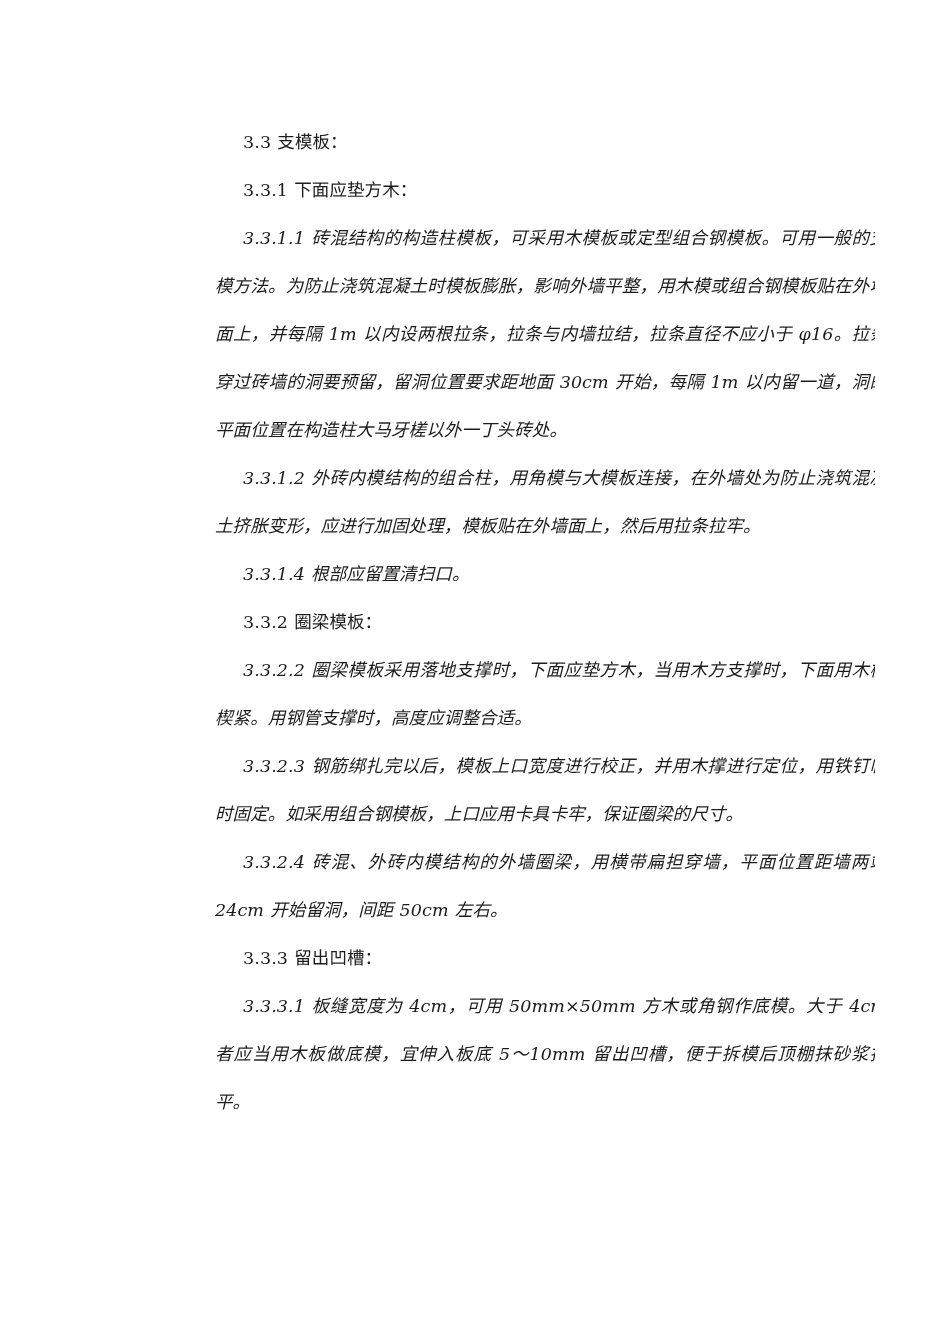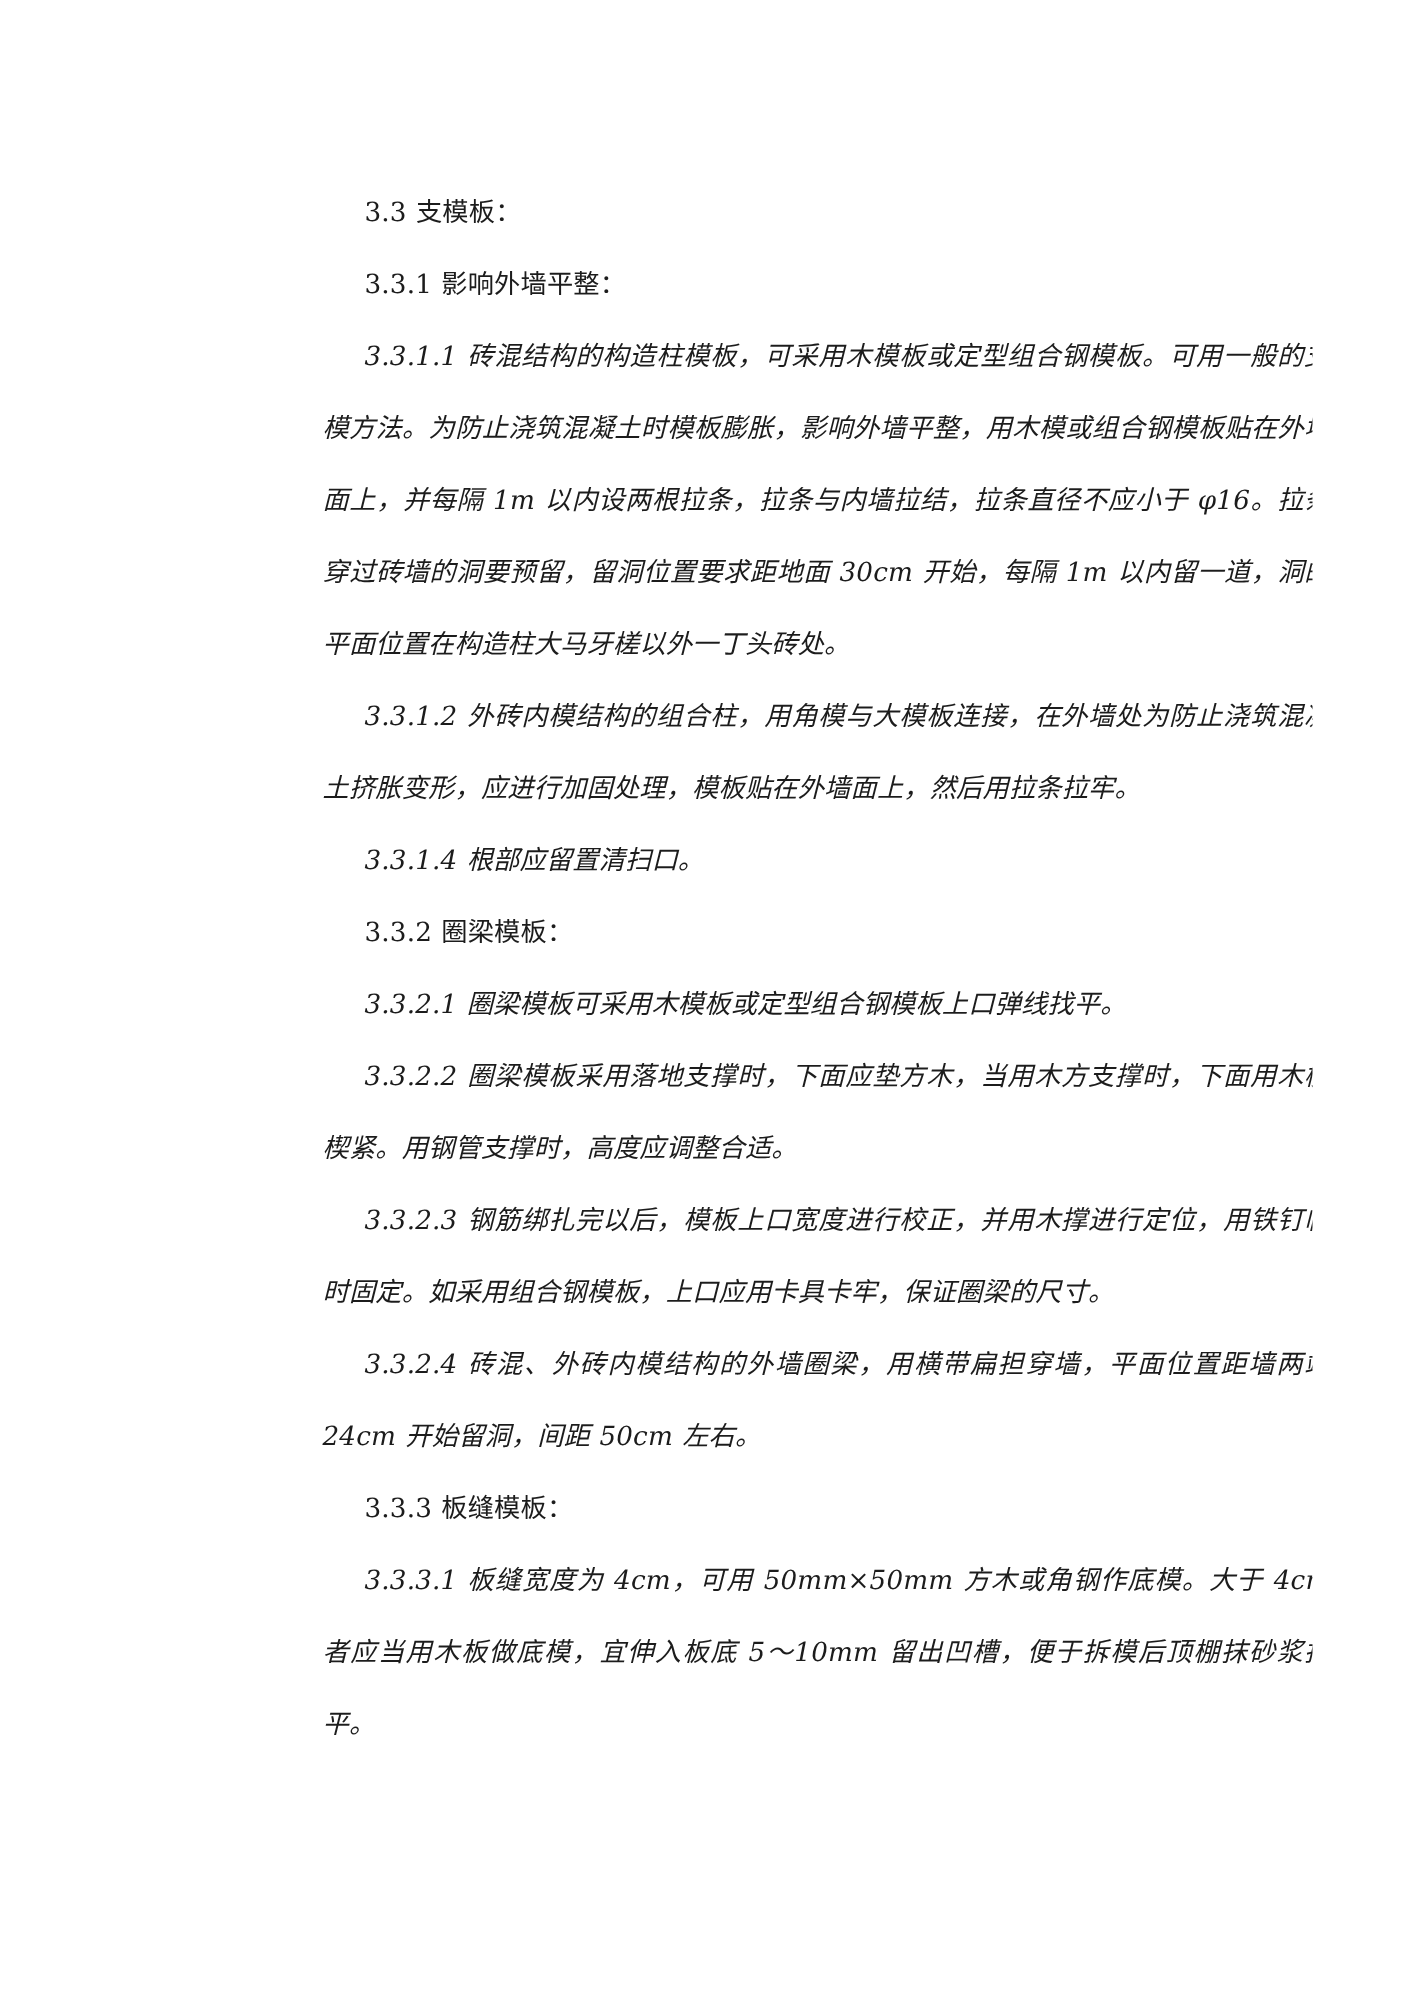--- a/index.html
+++ b/index.html
@@ -45,37 +45,36 @@
   }
 </style>
 </head>
 <body>
 
 <div class="page">
   <div class="content">
 
     <p class="para heading">3.3  支模板：</p>
 
-    <p class="para heading">3.3.1  影响外墙平整：</p>
+    <p class="para heading">3.3.1  下面应垫方木：</p>
 
     <p class="para body">3.3.1.1 砖混结构的构造柱模板，可采用木模板或定型组合钢模板。可用一般的支模方法。为防止浇筑混凝土时模板膨胀，影响外墙平整，用木模或组合钢模板贴在外墙面上，并每隔 1m 以内设两根拉条，拉条与内墙拉结，拉条直径不应小于 φ16。拉条穿过砖墙的洞要预留，留洞位置要求距地面 30cm 开始，每隔 1m 以内留一道，洞的平面位置在构造柱大马牙槎以外一丁头砖处。</p>
 
     <p class="para body">3.3.1.2  外砖内模结构的组合柱，用角模与大模板连接，在外墙处为防止浇筑混凝土挤胀变形，应进行加固处理，模板贴在外墙面上，然后用拉条拉牢。</p>
 
 
     <p class="para body">3.3.1.4  根部应留置清扫口。</p>
 
     <p class="para heading">3.3.2  圈梁模板：</p>
 
-    <p class="para body">3.3.2.1  圈梁模板可采用木模板或定型组合钢模板上口弹线找平。</p>
 
     <p class="para body">3.3.2.2  圈梁模板采用落地支撑时，下面应垫方木，当用木方支撑时，下面用木楔楔紧。用钢管支撑时，高度应调整合适。</p>
 
     <p class="para body">3.3.2.3  钢筋绑扎完以后，模板上口宽度进行校正，并用木撑进行定位，用铁钉临时固定。如采用组合钢模板，上口应用卡具卡牢，保证圈梁的尺寸。</p>
 
     <p class="para body">3.3.2.4  砖混、外砖内模结构的外墙圈梁，用横带扁担穿墙，平面位置距墙两端 24cm 开始留洞，间距 50cm 左右。</p>
 
-    <p class="para heading">3.3.3  板缝模板：</p>
+    <p class="para heading">3.3.3  留出凹槽：</p>
 
     <p class="para body">3.3.3.1  板缝宽度为 4cm，可用 50mm×50mm 方木或角钢作底模。大于 4cm 者应当用木板做底模，宜伸入板底 5〜10mm 留出凹槽，便于拆模后顶棚抹砂浆找平。</p>
 
   </div>
 </div>
 
 </body></html>

